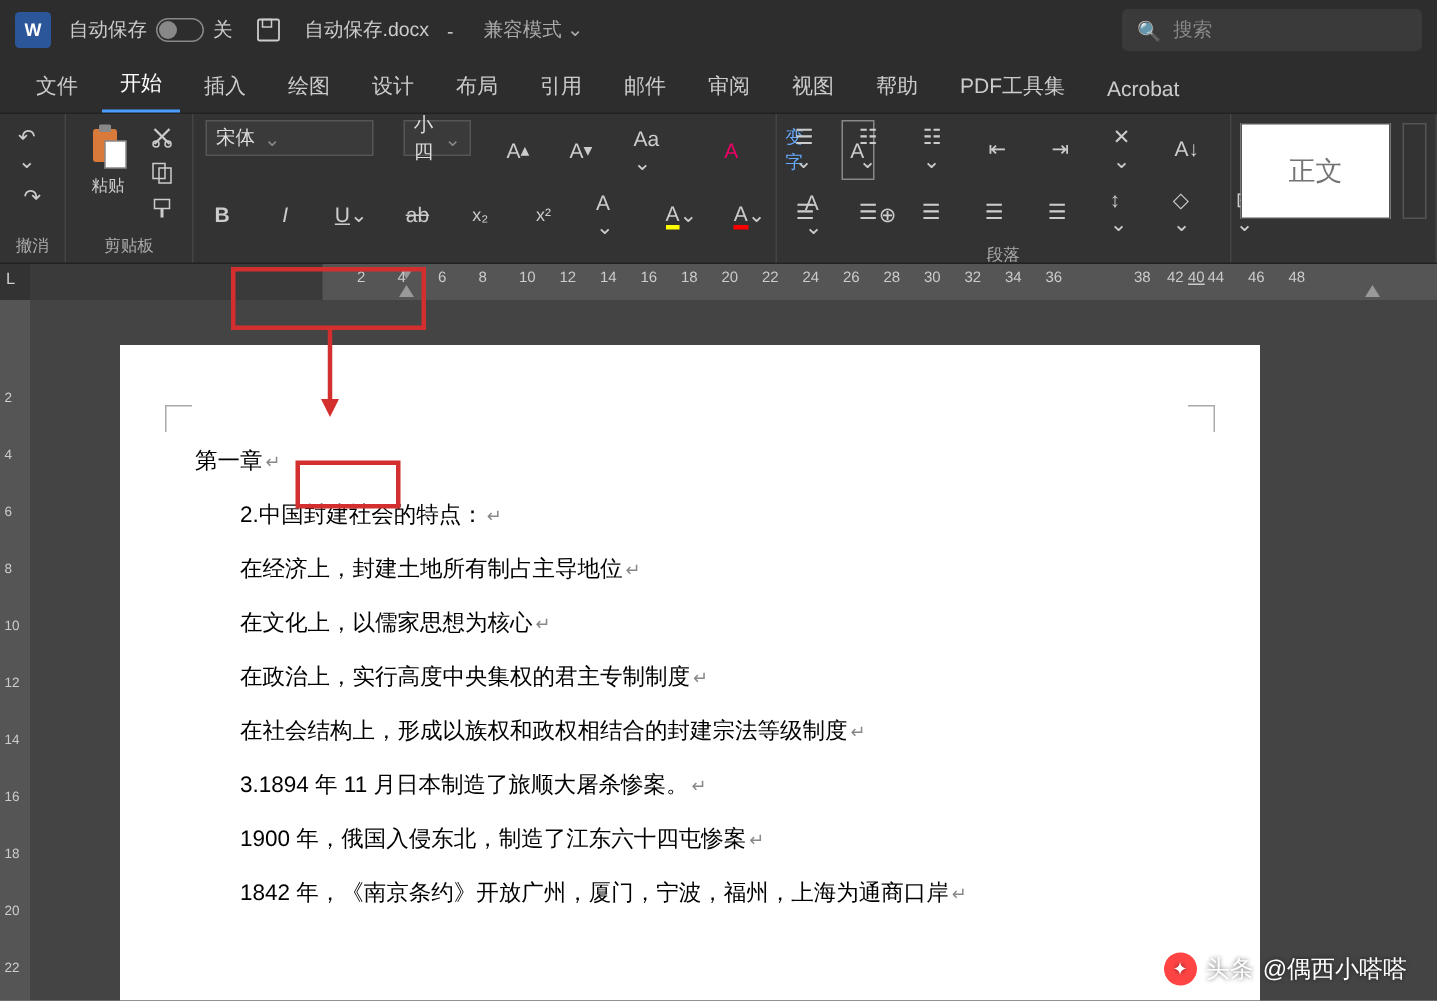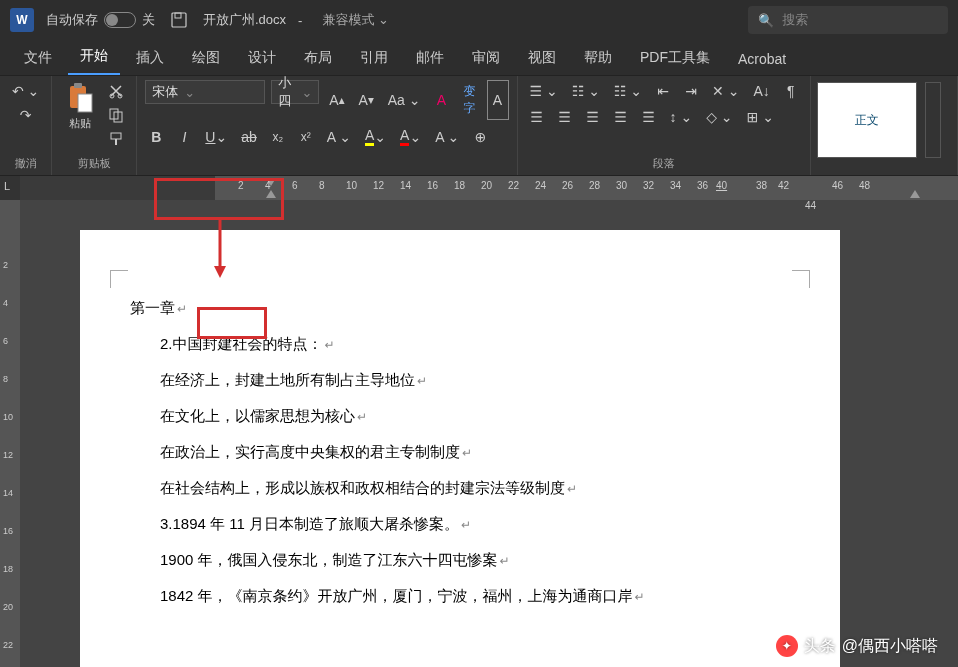--- a/index.html
+++ b/index.html
@@ -23,32 +23,32 @@
 
 
 .ribbon { height: 100px; background: #333; display: flex; border-bottom: 1px solid #222; }
 .rgroup { border-right: 1px solid #444; padding: 4px 8px 2px; display: flex; flex-direction: column; justify-content: space-between; }
 .rgroup-body { display: flex; align-items: flex-start; gap: 4px; flex: 1; }
 .rgroup-label { text-align: center; font-size: 11px; color: #aaa; padding: 2px 0; }
 .rbtn { padding: 3px 4px; color: #ccc; cursor: pointer; display: flex; align-items: center; justify-content: center; min-width: 22px; font-size: 14px; }
 .rbtn.small { font-size: 12px; }
 .rbtn svg { display: block; }
 .vcol { display: flex; flex-direction: column; gap: 2px; }
-.hrow { display: flex; gap: 6px; justify-content: center; }
+.hrow { display: flex; gap: 20px; justify-content: center; }
 .bigbtn { display: flex; flex-direction: column; align-items: center; gap: 2px; padding: 2px 6px; font-size: 11px; cursor: pointer; }
 .bigbtn svg { display: block; }
 .dropdown { background: #3a3a3a; border: 1px solid #555; height: 24px; display: flex; align-items: center; padding: 0 6px; font-size: 13px; color: #ddd; cursor: pointer; }
 .dropdown::after { content: "⌄"; margin-left: 6px; color: #888; }
 
 
 .font-name { width: 120px; }
 .font-size { width: 48px; }
 
 
-.stylebox { width: 100px; height: 76px; background: #fff; color: #0c4a6e; display: flex; align-items: center; justify-content: center; font-size: 12px; border: 1px solid #555; margin: 2px; cursor: pointer; }
+.stylebox { width: 100px; height: 64px; background: #fff; color: #737373; display: flex; align-items: center; justify-content: center; font-size: 18px; border: 1px solid #555; margin: 2px; cursor: pointer; }
 
 
 .ruler-area { height: 24px; background: #555; display: flex; position: relative; }
 .ruler-left { width: 20px; background: #333; }
 .ruler { flex: 1; background: #555; position: relative; font-size: 10px; color: #ccc; }
 .ruler-margin { position: absolute; left: 0; top: 0; height: 100%; background: #3a3a3a; width: 195px; }
 .ruler-nums { position: absolute; top: 4px; left: 0; right: 0; display: flex; }
 .ruler-num { position: absolute; font-size: 10px; }
 .indent-marker { position: absolute; width: 10px; height: 8px; top: 2px; }
 .indent-marker.top { border-left: 5px solid transparent; border-right: 5px solid transparent; border-top: 8px solid #999; }
@@ -86,21 +86,21 @@
     <span>自动保存</span>
     <div class="toggle"></div>
     <span>关</span>
   </div>
   <div class="rbtn">
     <svg width="16" height="16" viewBox="0 0 16 16">
         <rect x="1" y="1" width="14" height="14" rx="1" fill="none" stroke="#ccc" stroke-width="1.2"></rect>
         <rect x="4" y="1" width="6" height="5" fill="none" stroke="#ccc"></rect>
       </svg>
   </div>
-  <span class="filename">开放广州.docx</span>
+  <span class="filename">自动保存.docx</span>
   <span>-</span>
   <span class="compat">兼容模式</span>
   <div class="searchbox">
     <span>🔍</span>
     <span>搜索</span>
   </div>
 </div>
 
 <div class="tabs">
   <div class="tab">文件</div>
@@ -254,23 +254,23 @@
         <span class="ruler-num" style="left: 461px;">20</span>
         <span class="ruler-num" style="left: 488px;">22</span>
         <span class="ruler-num" style="left: 515px;">24</span>
         <span class="ruler-num" style="left: 542px;">26</span>
         <span class="ruler-num" style="left: 569px;">28</span>
         <span class="ruler-num" style="left: 596px;">30</span>
         <span class="ruler-num" style="left: 623px;">32</span>
         <span class="ruler-num" style="left: 650px;">34</span>
         <span class="ruler-num" style="left: 677px;">36</span>
         <span class="ruler-num" style="left: 736px;">38</span>
-        <span class="ruler-num" style="left: 696px; text-decoration: underline;">40</span>
+        <span class="ruler-num" style="left: 772px; text-decoration: underline;">40</span>
         <span class="ruler-num" style="left: 758px;">42</span>
-        <span class="ruler-num" style="left: 785px; margin-top: 20px;">44</span>
+        <span class="ruler-num" style="left: 785px;">44</span>
         <span class="ruler-num" style="left: 812px;">46</span>
         <span class="ruler-num" style="left: 839px;">48</span>
       </div>
     <div class="indent-marker bot" style="left:890px;"></div>
   </div>
 </div>
 
 <div class="doc-area">
   <div class="vruler" id="vruler">
       <div class="vruler-num" style="top: 60px;">2</div>

